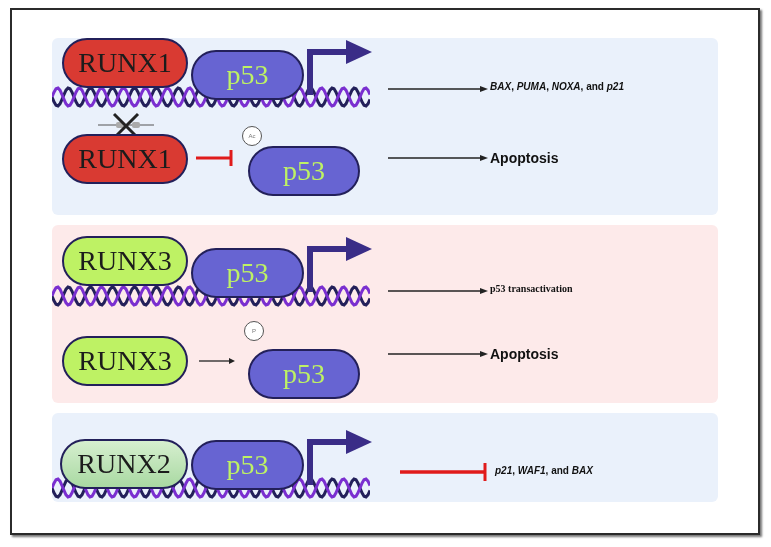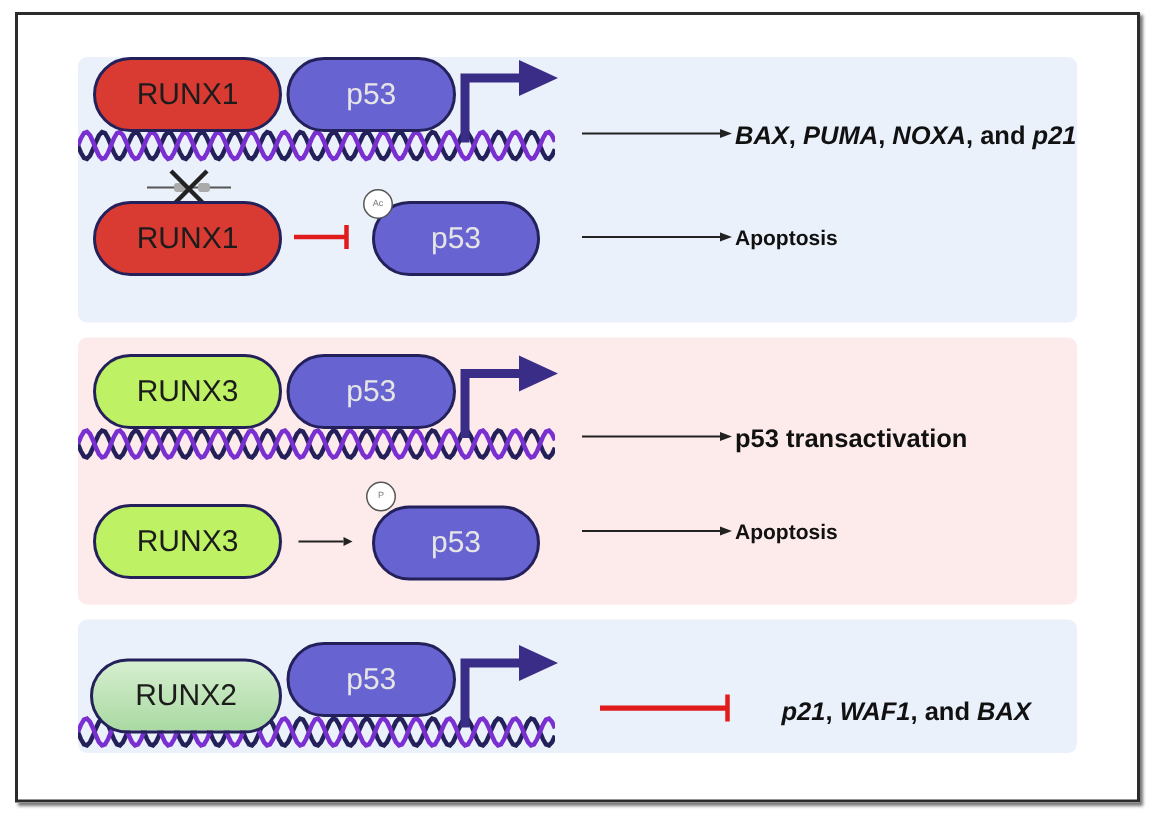--- a/index.html
+++ b/index.html
@@ -1,27 +1,27 @@
 <!DOCTYPE html>
 <html><head>
 <meta charset="utf-8">
 <style>
   html, body { margin:0; padding:0; background:#ffffff; }
   body { width:771px; height:547px; position:relative; overflow:hidden; font-family:"Liberation Sans", sans-serif; }
   .frame { position:absolute; left:10px; top:8px; width:750px; height:527px; border:2px solid #2b2b2b; box-sizing:border-box; box-shadow:2px 2px 2px #777; }
   .panel { position:absolute; left:52px; width:666px; border-radius:6px; }
   .panel.blue { background:#eaf1fb; }
   .panel.pink { background:#fdeaea; }
-  .pill { position:absolute; height:50px; border:2.5px solid #23205a; border-radius:26px; box-sizing:border-box; display:flex; align-items:center; justify-content:center; font-size:20px; color:#1c1c1c; }
+  .pill { position:absolute; height:50px; border:2.5px solid #23205a; border-radius:26px; box-sizing:border-box; display:flex; align-items:center; justify-content:center; font-size:28px; color:#1c1c1c;font-family:Liberation Serif, serif; }
   .pill.runx1 { background:#d93a32; }
   .pill.runx3 { background:#bef264; }
   .pill.runx2 { background:linear-gradient(#d6efcf,#a9d9a2); }
-  .pill.p53 { background:#6764d2; color:#e5e5e5; }
+  .pill.p53 { background:#6764d2; color:#bef264;margin-top:12px; }
   .dna { position:absolute; }
-  .result { position:absolute; font-size:17px; font-weight:bold; color:#111; white-space:nowrap; }
+  .result { position:absolute; font-size:10px; font-weight:bold; color:#111; white-space:nowrap; }
   .result i { font-style:italic; }
   .mod { position:absolute; width:20px; height:20px; border-radius:50%; background:#fff; border:1.5px solid #555; box-sizing:border-box; font-size:6px; color:#777; display:flex; align-items:center; justify-content:center; }
   svg.arrow { position:absolute; overflow:visible; }
 </style>
 </head>
 <body>
 
 <div class="frame"></div>
 
 <div class="panel blue" style="top:38px;height:177px;"></div>
@@ -69,21 +69,21 @@
 <svg class="arrow" style="left:300px;top:237px;" width="75" height="55">
     <path d="M10,55 L10,12 L48,12" fill="none" stroke="#3a2d87" stroke-width="6"></path>
     <polygon points="46,0 72,12 46,24" fill="#3a2d87"></polygon>
   </svg>
 <div class="pill runx3" style="left:62px;top:236px;width:126px;">RUNX3</div>
 <div class="pill p53" style="left:191px;top:236px;width:113px;">p53</div>
 <svg class="arrow" style="left:388px;top:286px;" width="100" height="10">
     <line x1="0" y1="5" x2="92" y2="5" stroke="#222" stroke-width="1.3"></line>
     <polygon points="92,2 100,5 92,8" fill="#222"></polygon>
   </svg>
-<div class="result" style="left:490px;top:283px;">p53 transactivation</div>
+<div class="result" style="left:490px;top:283px;font-family:Liberation Serif, serif;">p53 transactivation</div>
 
 <div class="pill runx3" style="left:62px;top:336px;width:126px;">RUNX3</div>
 <svg class="arrow" style="left:199px;top:356px;" width="36" height="10">
     <line x1="0" y1="5" x2="30" y2="5" stroke="#222" stroke-width="1.3"></line>
     <polygon points="30,2 36,5 30,8" fill="#222"></polygon>
   </svg>
 <div class="pill p53" style="left:248px;top:337px;width:112px;">p53</div>
 <div class="mod" style="left:244px;top:321px;">P</div>
 <svg class="arrow" style="left:388px;top:349px;" width="100" height="10">
     <line x1="0" y1="5" x2="92" y2="5" stroke="#222" stroke-width="1.3"></line>
@@ -99,13 +99,13 @@
 <svg class="arrow" style="left:300px;top:430px;" width="75" height="55">
     <path d="M10,55 L10,12 L48,12" fill="none" stroke="#3a2d87" stroke-width="6"></path>
     <polygon points="46,0 72,12 46,24" fill="#3a2d87"></polygon>
   </svg>
 <div class="pill runx2" style="left:60px;top:439px;width:128px;">RUNX2</div>
 <div class="pill p53" style="left:191px;top:428px;width:113px;">p53</div>
 <svg class="arrow" style="left:400px;top:462px;" width="90" height="20">
     <line x1="0" y1="10" x2="84" y2="10" stroke="#e01b1b" stroke-width="3.5"></line>
     <line x1="85" y1="1" x2="85" y2="19" stroke="#e01b1b" stroke-width="3"></line>
   </svg>
-<div class="result" style="left:521px;top:465px;"><i>p21</i><span>, </span><i>WAF1</i><span>, and </span><i>BAX</i></div>
+<div class="result" style="left:495px;top:465px;"><i>p21</i><span>, </span><i>WAF1</i><span>, and </span><i>BAX</i></div>
 
 </body></html>

